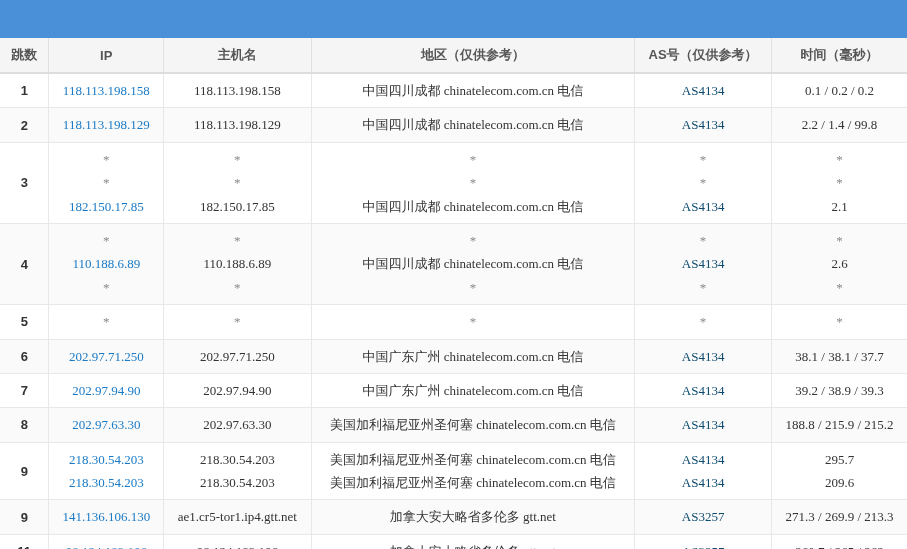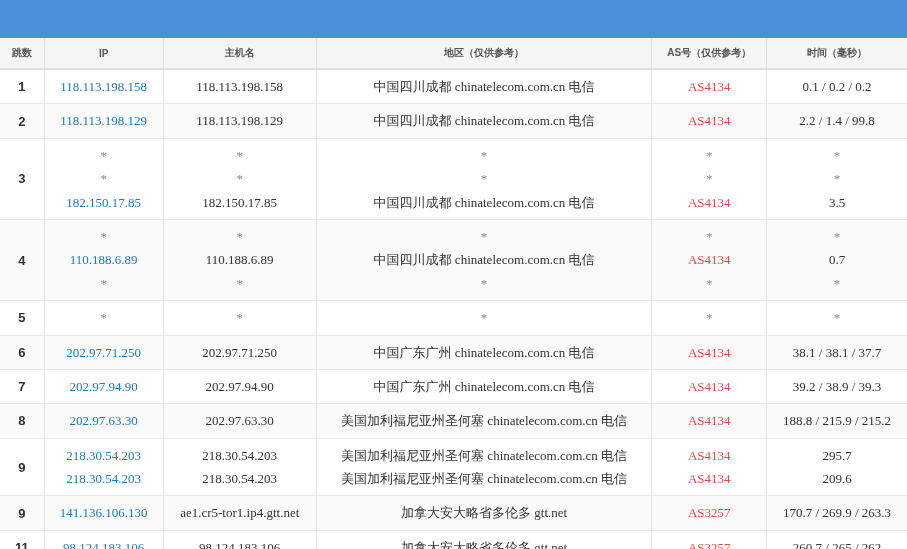--- a/index.html
+++ b/index.html
@@ -27,21 +27,21 @@
     }
     thead tr {
       background: #f5f5f5;
       border-bottom: 2px solid #ddd;
     }
     thead th {
       padding: 8px 10px;
       font-weight: bold;
       color: #555;
       text-align: center;
-      font-size: 10px;
+      font-size: 13px;
       border-right: 1px solid #e0e0e0;
     }
     thead th:last-child { border-right: none; font-family: Liberation Mono, monospace; }
     tbody tr {
       border-bottom: 1px solid #e8e8e8;
     }
     tbody tr:nth-child(even) {
       background: #fafafa;
     }
     tbody td {
@@ -57,21 +57,21 @@
       font-weight: bold;
       min-width: 40px;
     }
     a.ip-link {
       color: #1a7ac5;
       text-decoration: none;
     }
     .star { color: #888; }
     .multi-line { line-height: 1.8; font-family: Liberation Serif, serif; }
     .as-link {
-      color: #ef4444;
+      color: #0c4a6e;
       text-decoration: none;
     }
   </style>
 </head>
 <body>
 
 <div class="top-bar">
   <span></span>
 </div>
 
@@ -102,29 +102,29 @@
         <td class="multi-line"><span>中国四川成都 chinatelecom.com.cn 电信</span></td>
         <td class="multi-line"><a class="as-link" href="#">AS4134</a></td>
         <td class="multi-line"><span>2.2 / 1.4 / 99.8</span></td>
       </tr>
       <tr>
         <td class="td-hop" rowspan="1">3</td>
         <td class="multi-line"><span class="star">*</span><br><span class="star">*</span><br><a class="ip-link" href="#">182.150.17.85</a></td>
         <td class="multi-line"><span class="star">*</span><br><span class="star">*</span><br><span>182.150.17.85</span></td>
         <td class="multi-line"><span class="star">*</span><br><span class="star">*</span><br><span>中国四川成都 chinatelecom.com.cn 电信</span></td>
         <td class="multi-line"><span class="star">*</span><br><span class="star">*</span><br><a class="as-link" href="#">AS4134</a></td>
-        <td class="multi-line"><span class="star">*</span><br><span class="star">*</span><br><span>3.5</span></td>
+        <td class="multi-line"><span class="star">*</span><br><span class="star">*</span><br><span>2.1</span></td>
       </tr>
       <tr>
         <td class="td-hop" rowspan="1">4</td>
         <td class="multi-line"><span class="star">*</span><br><a class="ip-link" href="#">110.188.6.89</a><br><span class="star">*</span></td>
         <td class="multi-line"><span class="star">*</span><br><span>110.188.6.89</span><br><span class="star">*</span></td>
         <td class="multi-line"><span class="star">*</span><br><span>中国四川成都 chinatelecom.com.cn 电信</span><br><span class="star">*</span></td>
         <td class="multi-line"><span class="star">*</span><br><a class="as-link" href="#">AS4134</a><br><span class="star">*</span></td>
-        <td class="multi-line"><span class="star">*</span><br><span>0.7</span><br><span class="star">*</span></td>
+        <td class="multi-line"><span class="star">*</span><br><span>2.6</span><br><span class="star">*</span></td>
       </tr>
       <tr>
         <td class="td-hop" rowspan="1">5</td>
         <td class="multi-line"><span class="star">*</span></td>
         <td class="multi-line"><span class="star">*</span></td>
         <td class="multi-line"><span class="star">*</span></td>
         <td class="multi-line"><span class="star">*</span></td>
         <td class="multi-line"><span class="star">*</span></td>
       </tr>
       <tr>
@@ -158,21 +158,21 @@
         <td class="multi-line"><span>美国加利福尼亚州圣何塞 chinatelecom.com.cn 电信</span><br><span>美国加利福尼亚州圣何塞 chinatelecom.com.cn 电信</span></td>
         <td class="multi-line"><a class="as-link" href="#">AS4134</a><br><a class="as-link" href="#">AS4134</a></td>
         <td class="multi-line"><span>295.7</span><br><span>209.6</span></td>
       </tr>
       <tr>
         <td class="td-hop" rowspan="1">9</td>
         <td class="multi-line"><a class="ip-link" href="#">141.136.106.130</a></td>
         <td class="multi-line"><span>ae1.cr5-tor1.ip4.gtt.net</span></td>
         <td class="multi-line"><span>加拿大安大略省多伦多 gtt.net</span></td>
         <td class="multi-line"><a class="as-link" href="#">AS3257</a></td>
-        <td class="multi-line"><span>170.7 / 269.9 / 263.3</span></td>
+        <td class="multi-line"><span>271.3 / 269.9 / 213.3</span></td>
       </tr>
       <tr>
         <td class="td-hop" rowspan="1">11</td>
         <td class="multi-line"><a class="ip-link" href="#">98.124.183.106</a></td>
         <td class="multi-line"><span>98.124.183.106</span></td>
         <td class="multi-line"><span>加拿大安大略省多伦多 gtt.net</span></td>
         <td class="multi-line"><a class="as-link" href="#">AS3257</a></td>
         <td class="multi-line"><span>260.7 / 265 / 262</span></td>
       </tr>
     </tbody>

